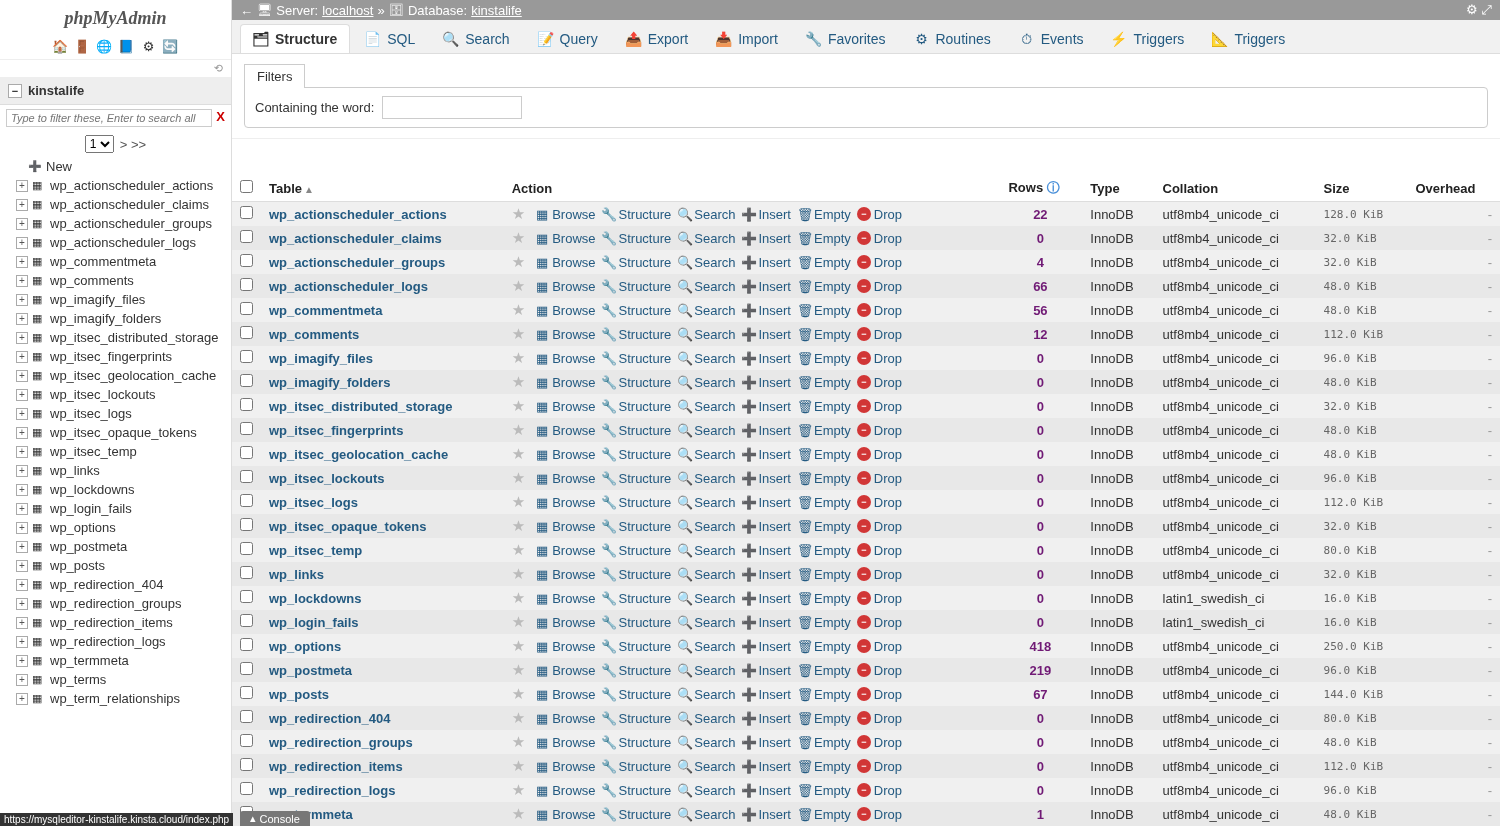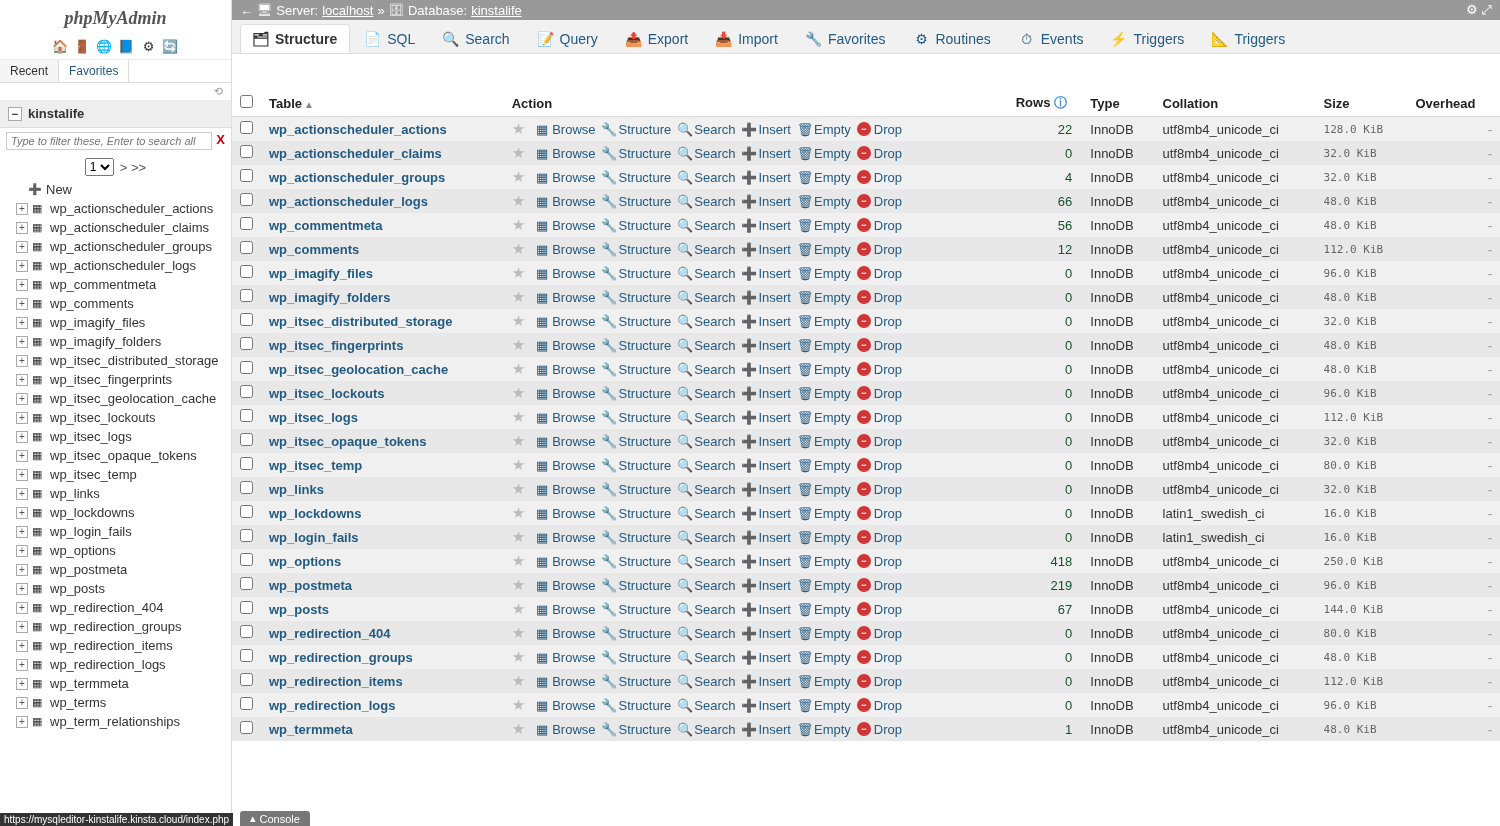--- a/index.html
+++ b/index.html
@@ -271,21 +271,21 @@
       cursor: pointer;
       padding: 0 2px;
     }
     .action-link .aicon { width: 14px; display:inline-block; text-align:center; }
     .action-link.empty .txt { color: #235a81; }
     .action-link.drop .txt { color: #235a81; }
     .drop-icon-circ {
       display:inline-flex; width:14px;height:14px;background:#d13636;border-radius:50%;
       align-items:center;justify-content:center;color:#fff;font-size:9px;font-weight:bold;
     }
-    .rows-col { text-align: right; color: #14532d; padding-right: 10px;}
+    .rows-col { text-align: center; color: #701a75; padding-right: 10px; font-weight: bold;}
     .size-col { font-family: Menlo, monospace; font-size: 11px; color: #666; }
     .dash { color: #999; }
     .statusbar {
       position: fixed;
       bottom: 0;
       left: 0;
       background: #333;
       color: #fff;
       font-size: 10px;
       padding: 1px 4px;
@@ -314,24 +314,20 @@
     <div class="logo">
       <div class="logo-pma">phpMyAdmin</div>
     </div>
     <div class="toolbar">
       <span class="tb-icon">🏠</span>
       <span class="tb-icon">🚪</span>
       <span class="tb-icon">🌐</span>
       <span class="tb-icon">📘</span>
       <span class="tb-icon">⚙</span>
       <span class="tb-icon">🔄</span>
-    </div>
-    <div class="tabbar">
-      <div class="tab active">Recent</div>
-      <div class="tab">Favorites</div>
     </div>
     <div class="collapse-handle">⟲</div>
     <div class="db-header">
       <span class="minus">−</span>
       <span>kinstalife</span>
     </div>
     <div class="filter">
       <input type="text" placeholder="Type to filter these, Enter to search all" style="">
       <span class="clear">X</span>
     </div>
@@ -545,29 +541,36 @@
         <div class="nav-item">
           <span class="nicon">⚡</span>
           <span>Triggers</span>
         </div>
         <div class="nav-item">
           <span class="nicon">📐</span>
           <span>Triggers</span>
         </div>
       </div>
 
+    <div class="filters-box">
+      <div class="filters-tab">Filters</div>
+      <div class="filters-row">
+        <span>Containing the word:</span>
+        <input type="text" value="" style="">
+      </div>
+    </div>
 
     <div class="tablewrap">
       <table>
         <thead>
           <tr>
             <th style="width:22px;"><input type="checkbox" style=""></th>
             <th><span>Table</span><span class="sort-ind">▲</span></th>
             <th>Action</th>
-            <th style="text-align:center;"><span>Rows</span> <span style="color:#4a90d9;">ⓘ</span></th>
+            <th style="text-align:left;"><span>Rows</span> <span style="color:#4a90d9;">ⓘ</span></th>
             <th>Type</th>
             <th>Collation</th>
             <th>Size</th>
             <th>Overhead</th>
           </tr>
         </thead>
         <tbody id="table-body">
             <tr>
     <td><input type="checkbox" style=""></td>
     <td class="tname"><a>wp_actionscheduler_actions</a></td>

